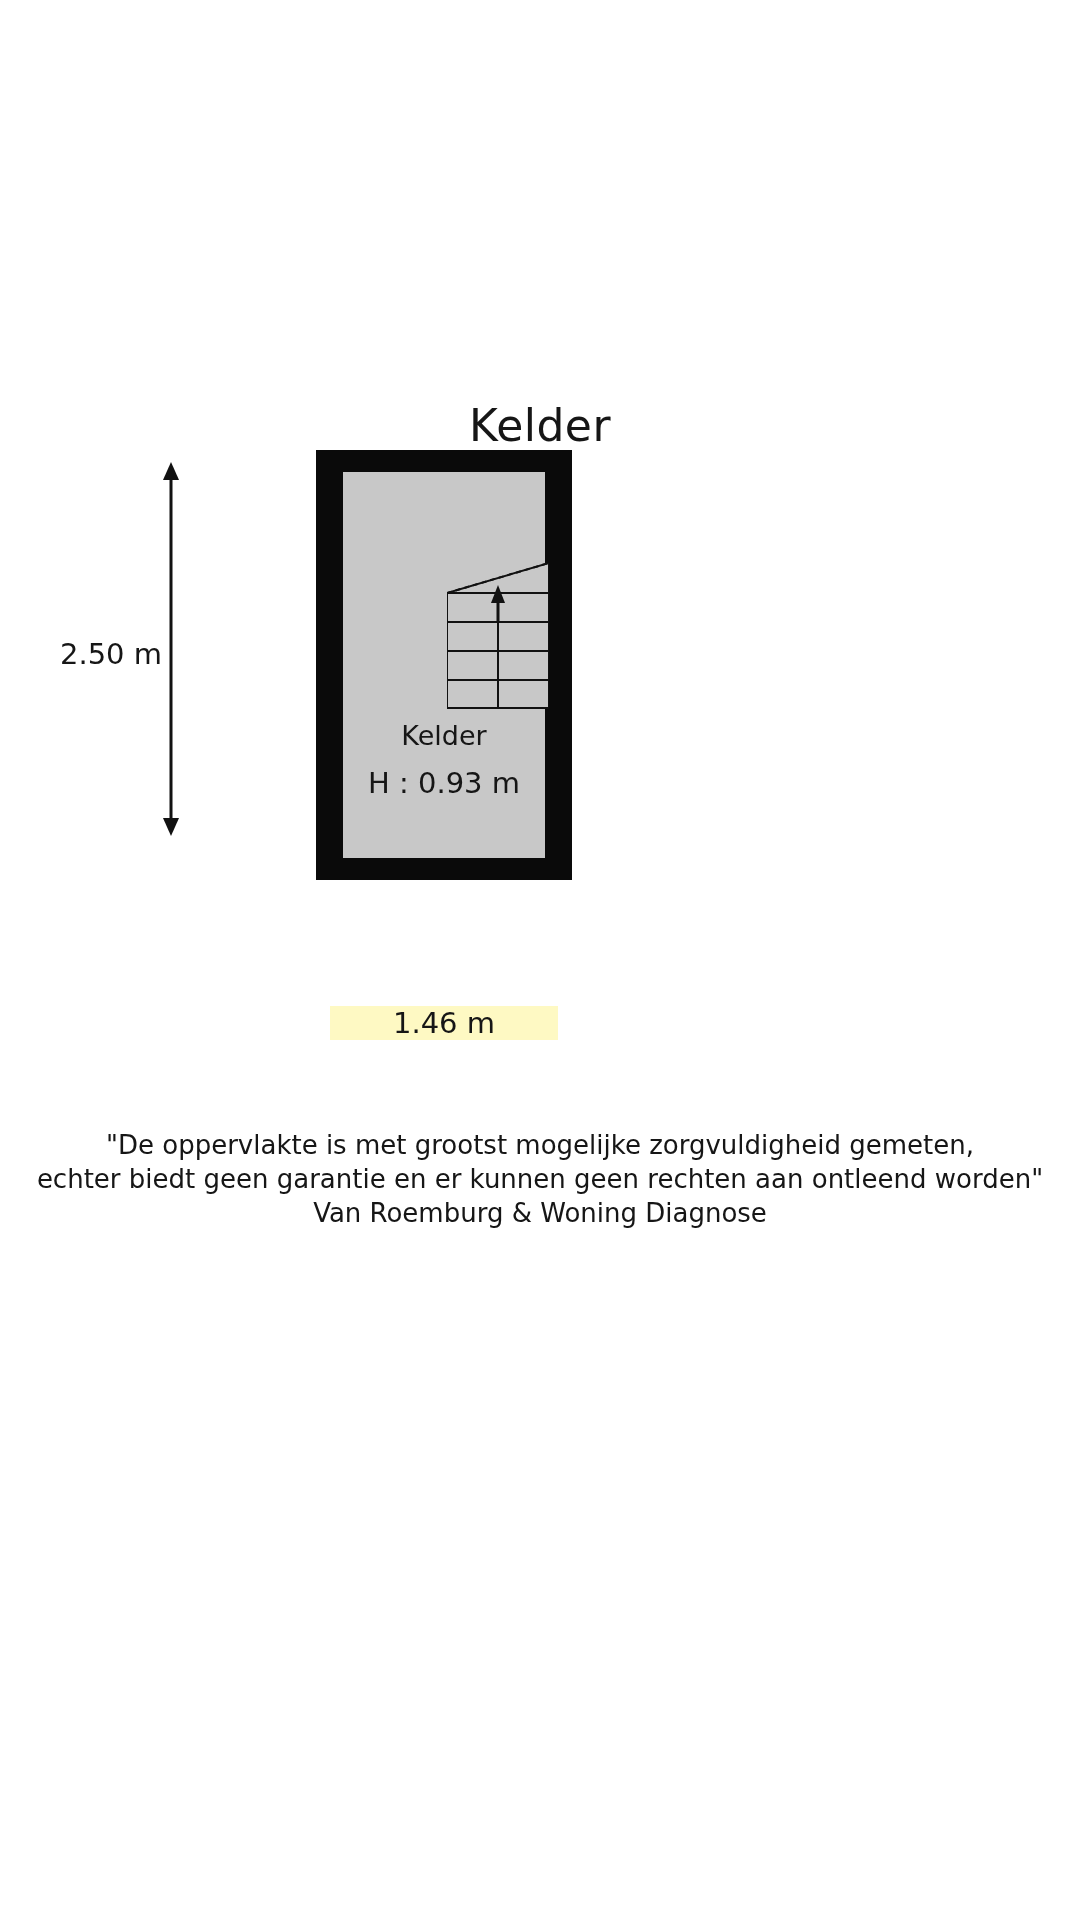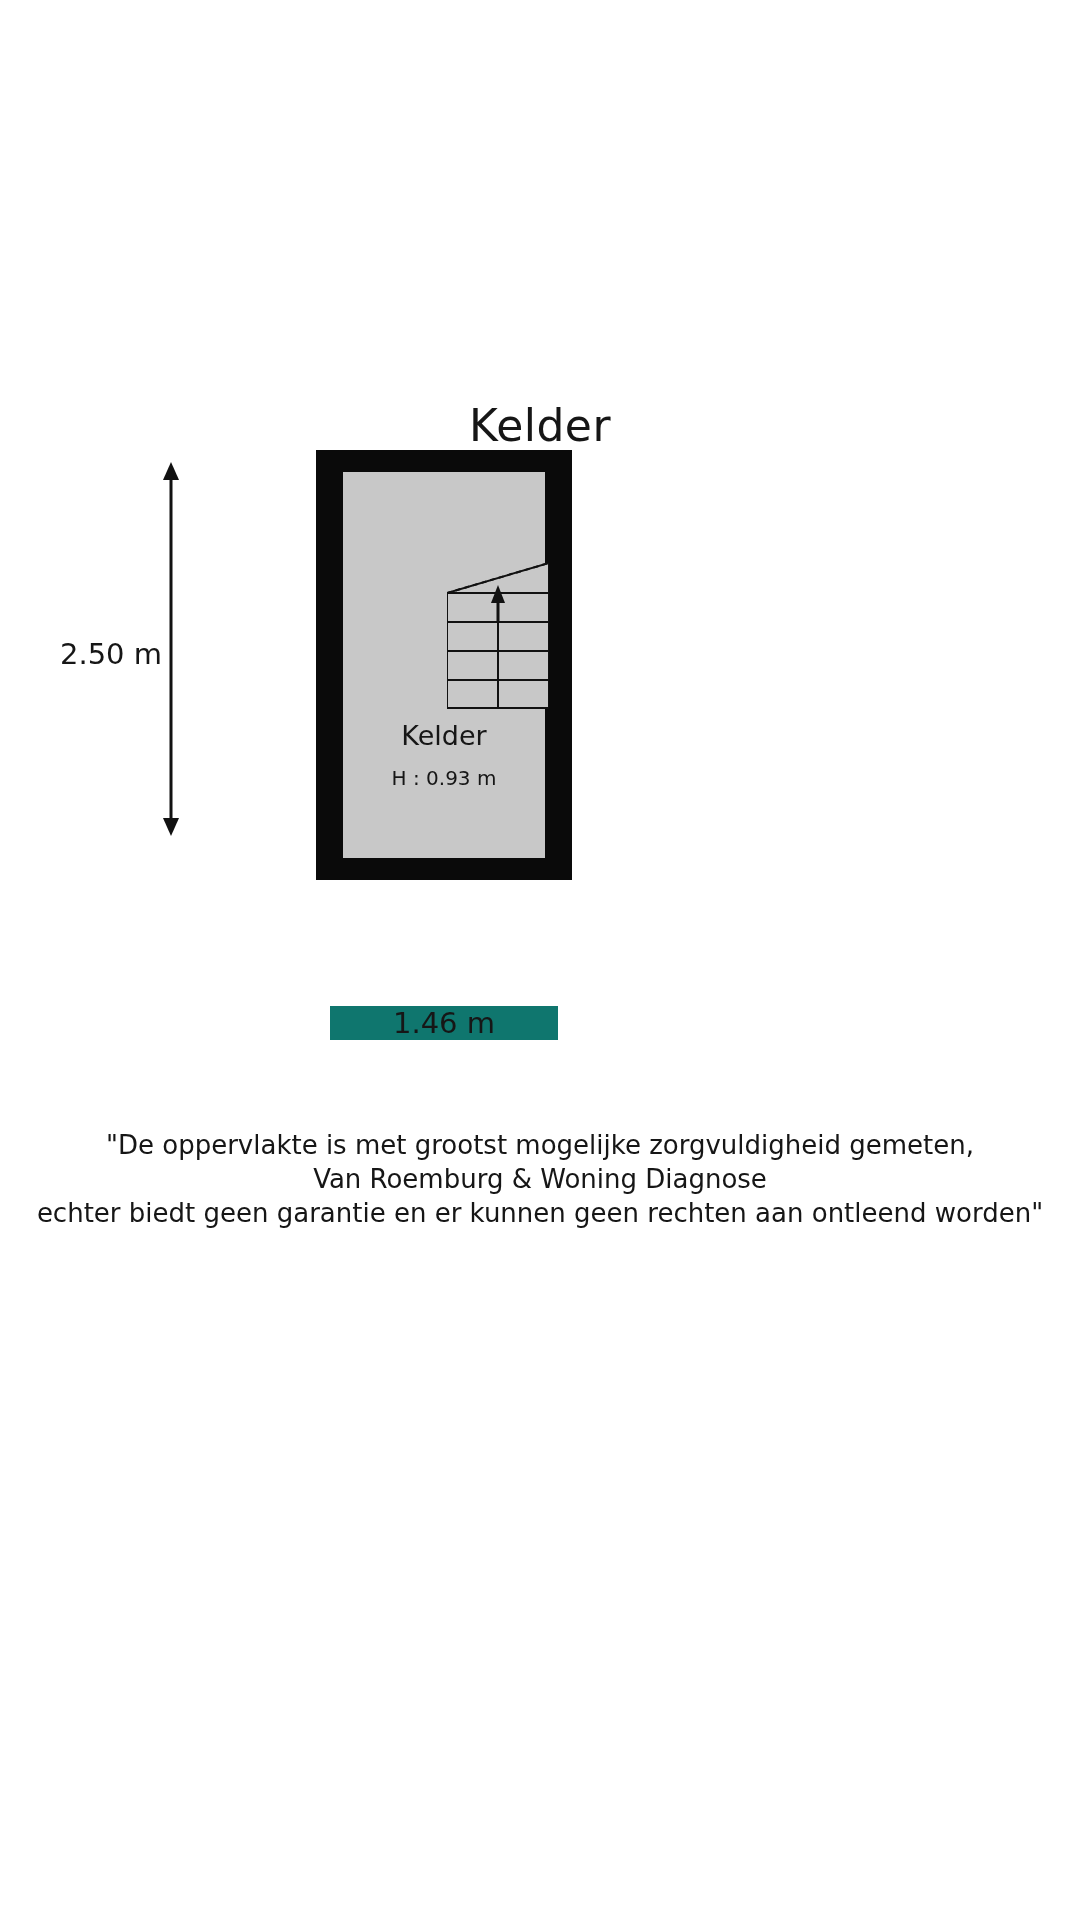--- a/index.html
+++ b/index.html
@@ -69,21 +69,21 @@
     text-align: center;
     font-size: 27px;
     color: #161616;
   }
   #room-height {
     position: absolute;
     left: 336px;
     top: 766px;
     width: 216px;
     text-align: center;
-    font-size: 20px;
+    font-size: 29px;
     color: #161616;
   }
 
   
   #dim-vertical {
     position: absolute;
     left: 140px;
     top: 462px;
     width: 70px;
     height: 374px;
@@ -109,21 +109,21 @@
   }
   #dim-horizontal svg { display: block; }
 
   #dim-horizontal-label {
     position: absolute;
     left: 330px;
     top: 1006px;
     width: 228px;
     text-align: center;
     font-size: 29px;
-    background: #0f766e;
+    background: #fef9c3;
     color: #161616;
   }
 
   
   #disclaimer {
     position: absolute;
     left: 0;
     top: 1128px;
     width: 1080px;
     text-align: center;
@@ -180,15 +180,15 @@
   <svg width="228" height="34" viewBox="0 0 228 34" xmlns="http://www.w3.org/2000/svg">
     <line x1="12" y1="17" x2="216" y2="17" stroke="#111111" stroke-width="3"></line>
     <polygon points="0,17 18,9 18,25" fill="#111111"></polygon>
     <polygon points="228,17 210,9 210,25" fill="#111111"></polygon>
   </svg>
 </div>
 <div id="dim-horizontal-label">1.46 m</div>
 
 <div id="disclaimer">
   <div>"De oppervlakte is met grootst mogelijke zorgvuldigheid gemeten,</div>
+  <div>echter biedt geen garantie en er kunnen geen rechten aan ontleend worden"</div>
   <div>Van Roemburg &amp; Woning Diagnose</div>
-  <div>echter biedt geen garantie en er kunnen geen rechten aan ontleend worden"</div>
 </div>
 
 </body></html>

